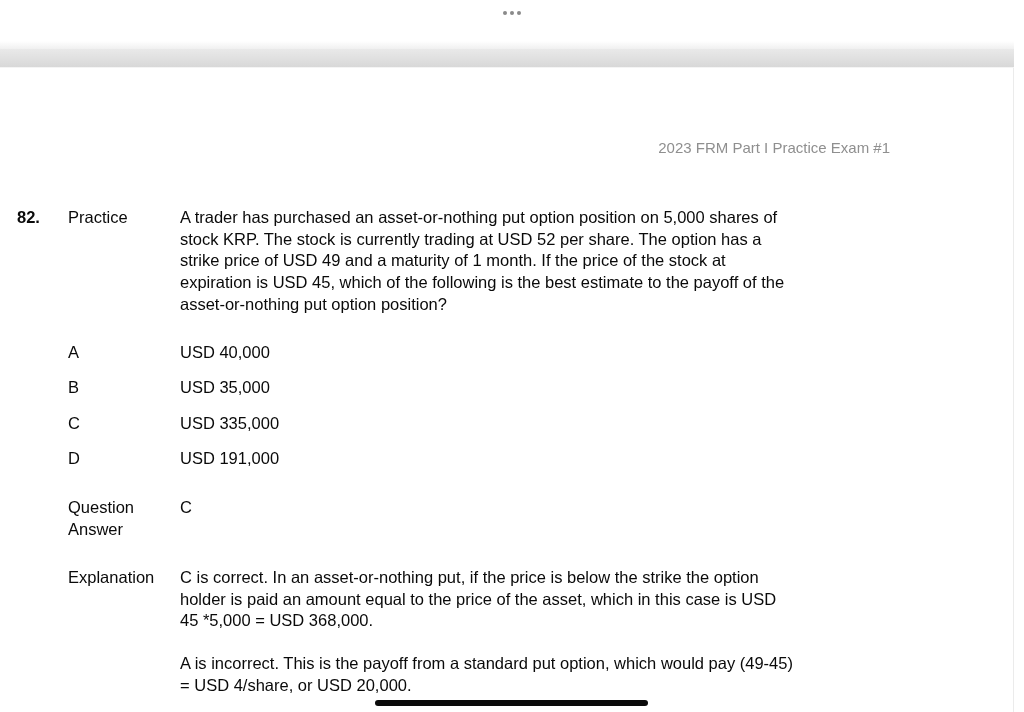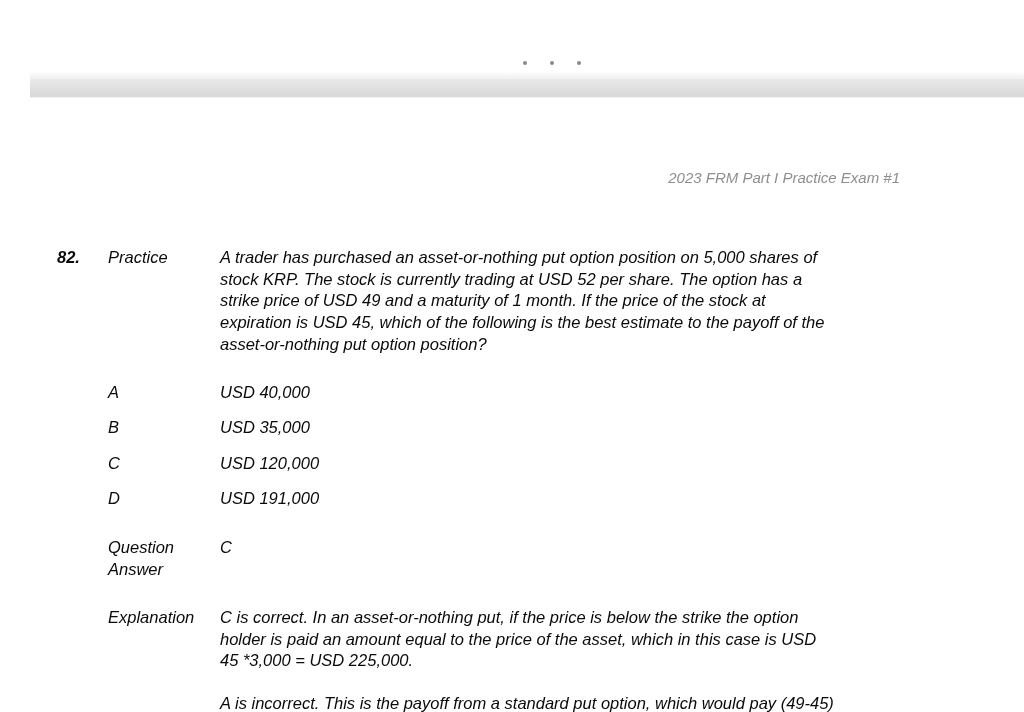--- a/index.html
+++ b/index.html
@@ -1,15 +1,15 @@
 <!DOCTYPE html>
 <html><head>
 <meta charset="utf-8">
 <style>
-  * { margin: 10px; padding: 0; box-sizing: border-box; font-style: italic; }
+  * { margin: 0; padding: 0; box-sizing: border-box; }
   html, body { width: 1024px; height: 712px; }
   body {
     position: relative;
     background: #ffffff;
     overflow: hidden;
     font-family: "Liberation Sans", sans-serif;
     color: #0a0a0a;
   }
 
   
@@ -97,38 +97,38 @@
       <span class="col-content">USD 40,000</span>
     </div>
 
     <div class="row row-opt-b">
       <span class="col-label">B</span>
       <span class="col-content">USD 35,000</span>
     </div>
 
     <div class="row row-opt-c">
       <span class="col-label">C</span>
-      <span class="col-content">USD 120,000</span>
+      <span class="col-content">USD 335,000</span>
     </div>
 
     <div class="row row-opt-d">
       <span class="col-label">D</span>
       <span class="col-content">USD 191,000</span>
     </div>
 
     <div class="row row-correct">
       <span class="col-label">Question Answer</span>
       <span class="col-content">C</span>
     </div>
 
     <div class="row row-expl">
       <span class="col-label">Explanation</span>
       <div class="col-content lines">C is correct. In an asset-or-nothing put, if the price is below the strike the option
 holder is paid an amount equal to the price of the asset, which in this case is USD
-45 *3,000 = USD 225,000.</div>
+45 *5,000 = USD 368,000.</div>
     </div>
 
     <div class="row row-expl2">
       <div class="col-content lines">A is incorrect. This is the payoff from a standard put option, which would pay (49-45)
 = USD 4/share, or USD 20,000.</div>
     </div>
 
     <div class="divider-bar"></div>
 
   </div>

